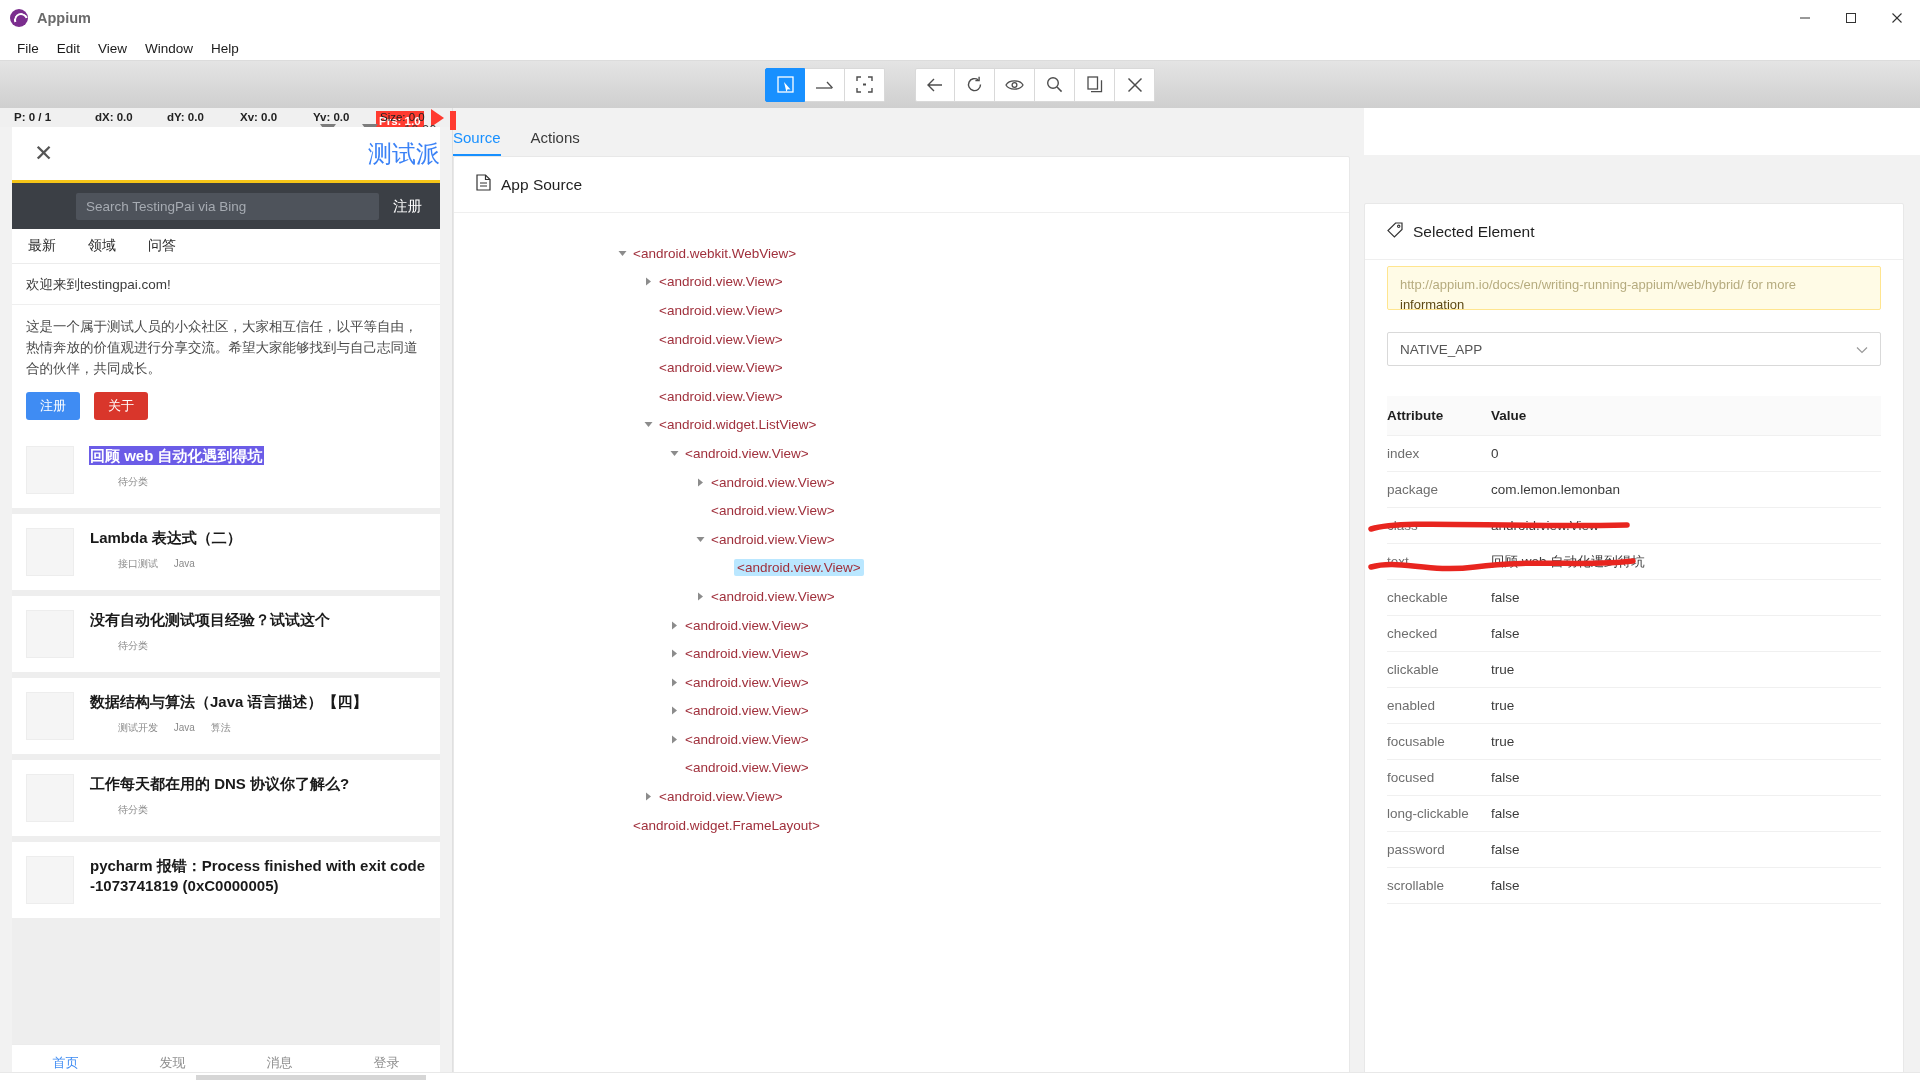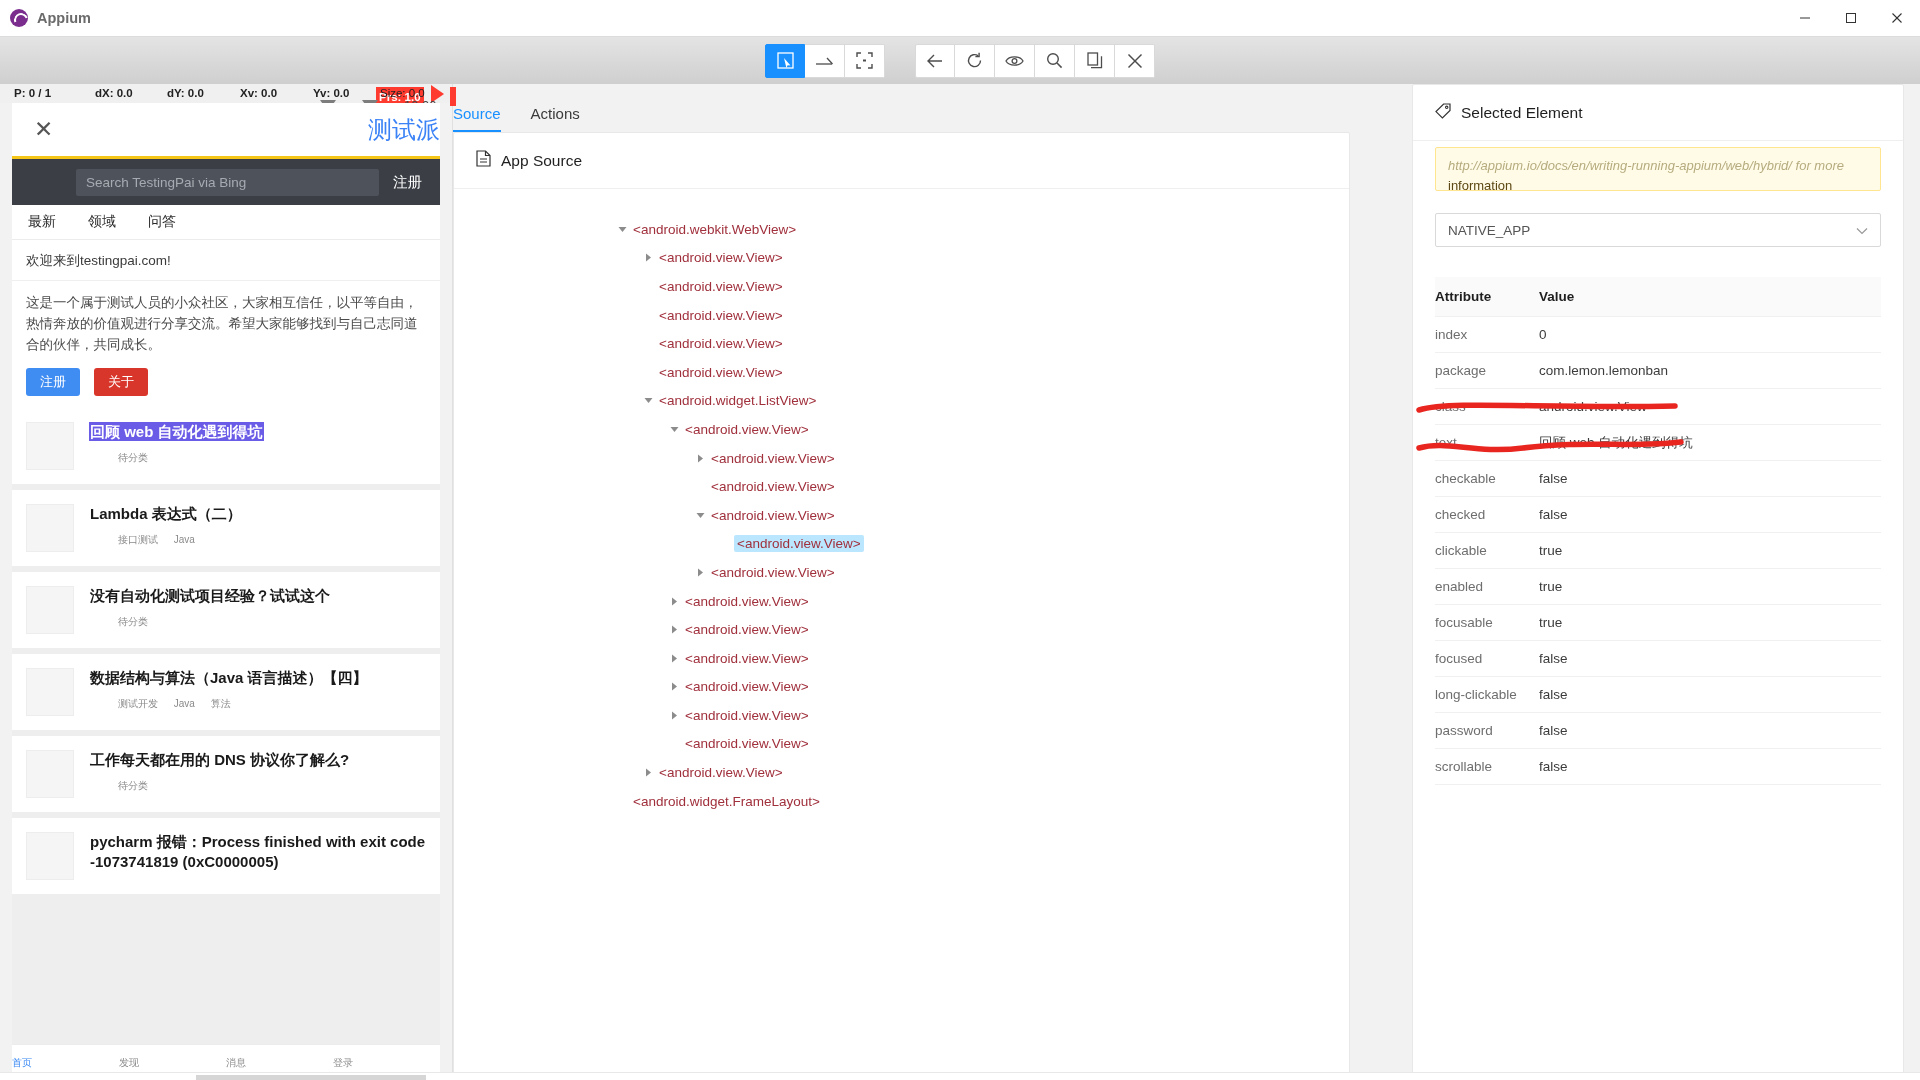--- a/index.html
+++ b/index.html
@@ -156,21 +156,21 @@
   .dev-item-title.selected {
     background: #6b5ce7; color: #ffffff; box-shadow: 0 0 0 1px #6b5ce7;
   }
   .dev-item-tags { margin-top: 9px; font-size: 10px; color: #8a8a8a; margin-left: 28px; }
   .dev-item-tags span { margin-right: 13px; }
 
   .dev-bottom-nav {
     height: 36px; flex: 0 0 36px; background: #ffffff;
     border-top: 1px solid #ececec; display: flex; align-items: center;
   }
-  .dev-nav-item { flex: 1; text-align: left; font-size: 10px; color: #8d8d8d; }
+  .dev-nav-item { flex: 1; text-align: center; font-size: 13px; color: #8d8d8d; }
   .dev-nav-item.active { color: #3f8cf3; }
 
   
   .center-pane {
     flex: 1; min-width: 0; background: #f2f2f2;
     display: flex; flex-direction: column; padding: 0 14px 0 0;
   }
   .src-tabs {
     height: 48px; flex: 0 0 48px; display: flex; align-items: flex-end;
     padding-left: 0; gap: 30px; background: #f2f2f2;
@@ -199,30 +199,30 @@
   .tree-caret {
     width: 16px; flex: 0 0 16px; display: inline-flex; align-items: center;
     justify-content: center; color: #8c8c8c; font-size: 9px;
   }
   .tree-label { padding: 1px 3px; border-radius: 2px; }
   .tree-label.selected { background: #bae7ff; }
 
   
   .right-pane {
     width: 556px; flex: 0 0 556px; background: #f2f2f2;
-    display: flex; padding-right: 16px;
+    display: flex; flex-direction: column; padding-right: 16px; margin-top: 47px;
   }
   .sel-head-row { height: 48px; flex: 0 0 48px; }
   .warn-box {
     background: #fffbe6; border: 1px solid #ffe58f; border-radius: 2px;
     margin: 0 22px; padding: 8px 12px; font-size: 13px; color: #5c4813;
     line-height: 1.5; overflow: hidden; max-height: 44px;
     position: relative;
   }
-  .warn-line1 { color: #7a6a2a; opacity: .55; white-space: nowrap; overflow: hidden; font-style: italic; }
+  .warn-line1 { color: #7a6a2a; opacity: .55; white-space: nowrap; overflow: hidden; }
   .native-select {
     margin: 22px 22px 0 22px; height: 34px; border: 1px solid #d9d9d9;
     border-radius: 2px; background: #fff; display: flex; align-items: center;
     padding: 0 12px; font-size: 13.5px; color: #555; justify-content: space-between;
   }
   .attr-table { margin: 30px 22px 0 22px; }
   .attr-head {
     display: flex; background: #fafafa; border-bottom: 1px solid #f0f0f0;
     height: 40px; align-items: center;
   }
@@ -267,20 +267,27 @@
         </svg>
     </div>
     <div class="tb-btn close">
       <svg width="12" height="12" viewBox="0 0 12 12">
           <line x1="1.5" y1="1.5" x2="10.5" y2="10.5" stroke="#333" stroke-width="1.1"></line>
           <line x1="10.5" y1="1.5" x2="1.5" y2="10.5" stroke="#333" stroke-width="1.1"></line>
         </svg>
     </div>
   </div>
 
+  <div class="menubar">
+    <div class="menu-item">File</div>
+    <div class="menu-item">Edit</div>
+    <div class="menu-item">View</div>
+    <div class="menu-item">Window</div>
+    <div class="menu-item">Help</div>
+  </div>
 
   <div class="toolbar">
     <div class="tbar-group g1">
       <div class="tbtn active">
         <svg width="17" height="17" viewBox="0 0 17 17">
           <rect x="1" y="1" width="15" height="15" fill="none" stroke="#fff" stroke-width="1.3"></rect>
           <path d="M7 6 L13.5 13.5 L10.6 13.3 L9.4 16 L7 6 Z" fill="#fff"></path>
         </svg>
       </div>
       <div class="tbtn">

